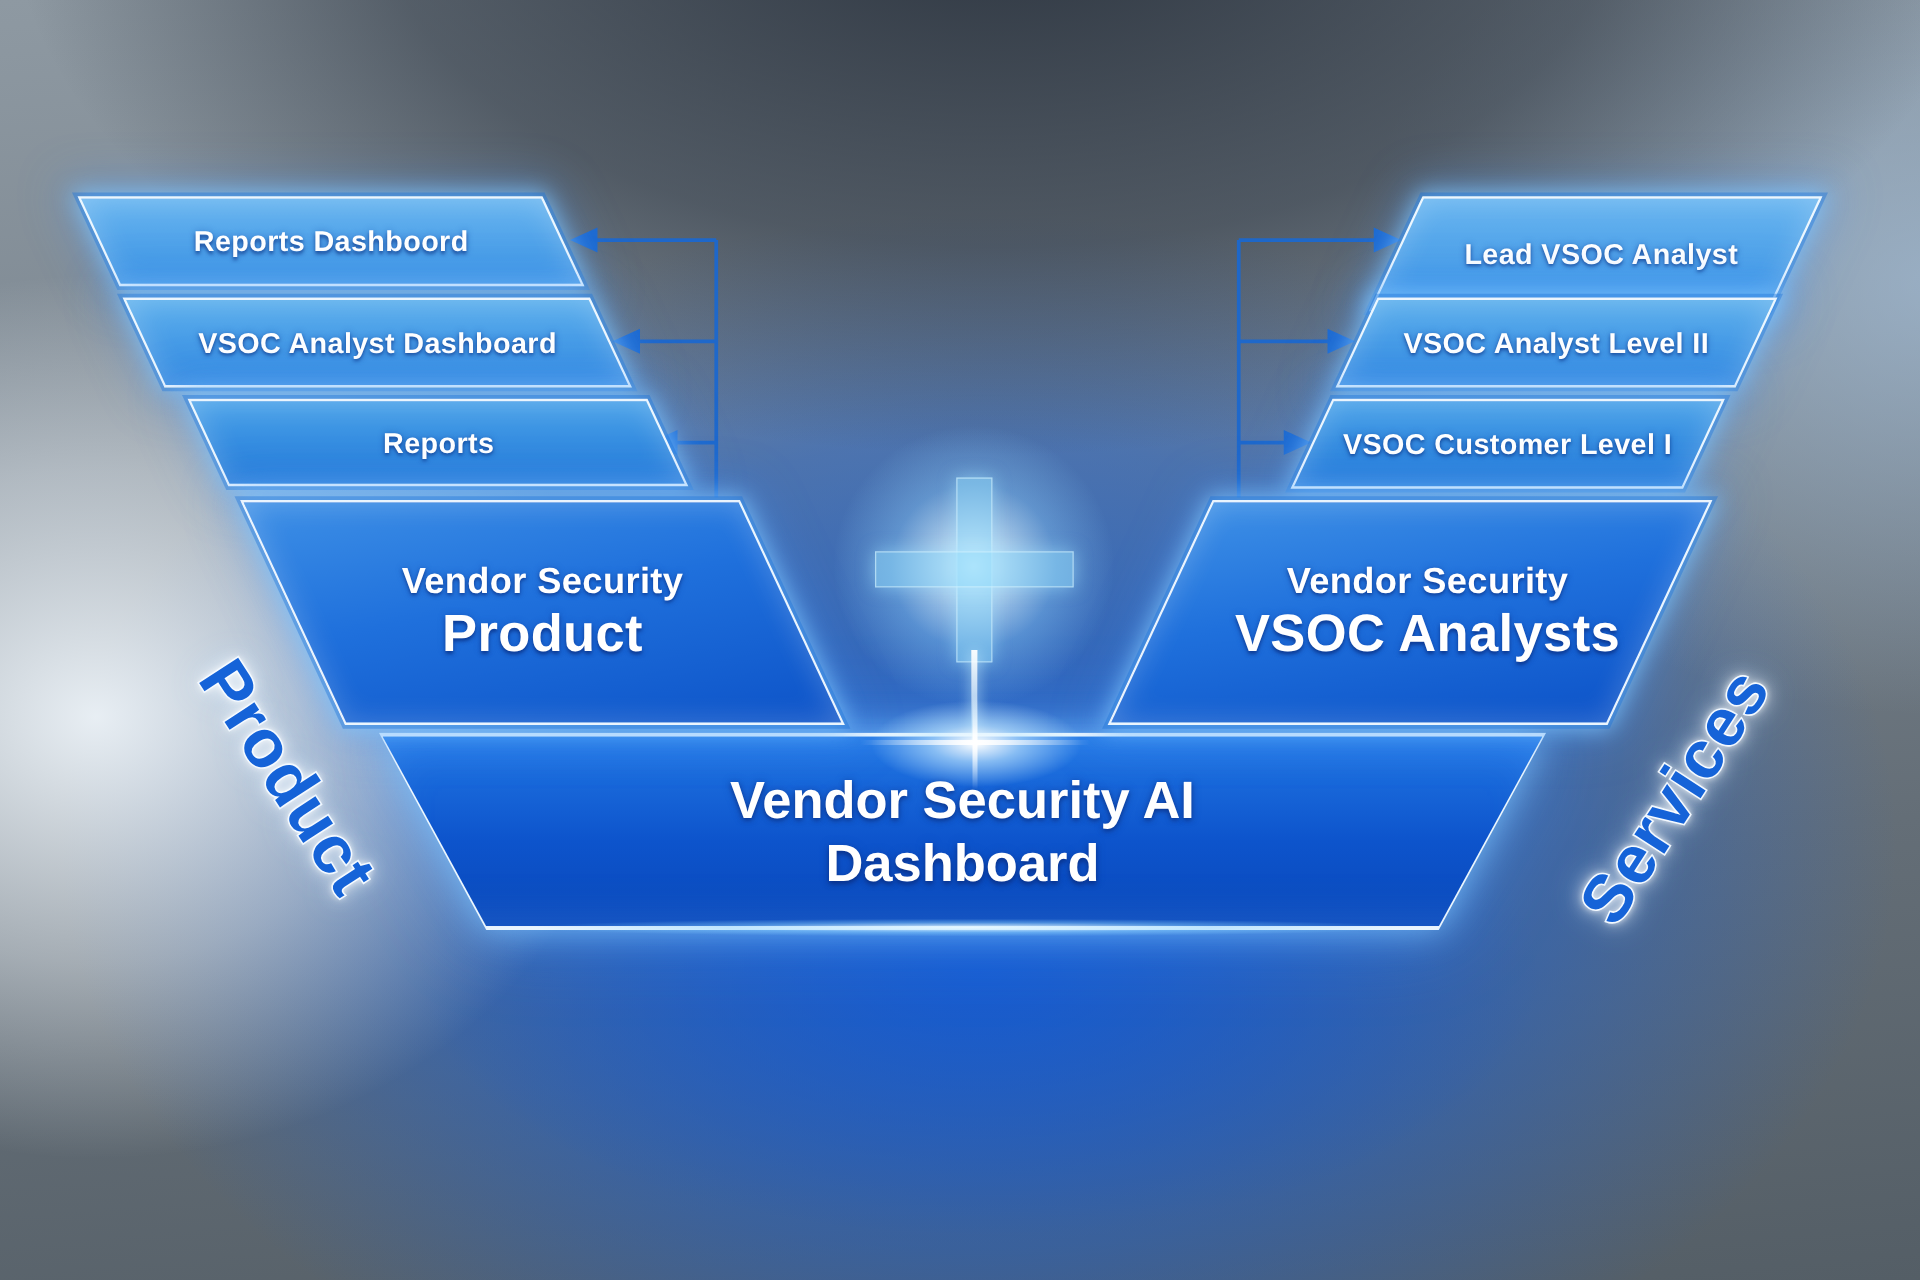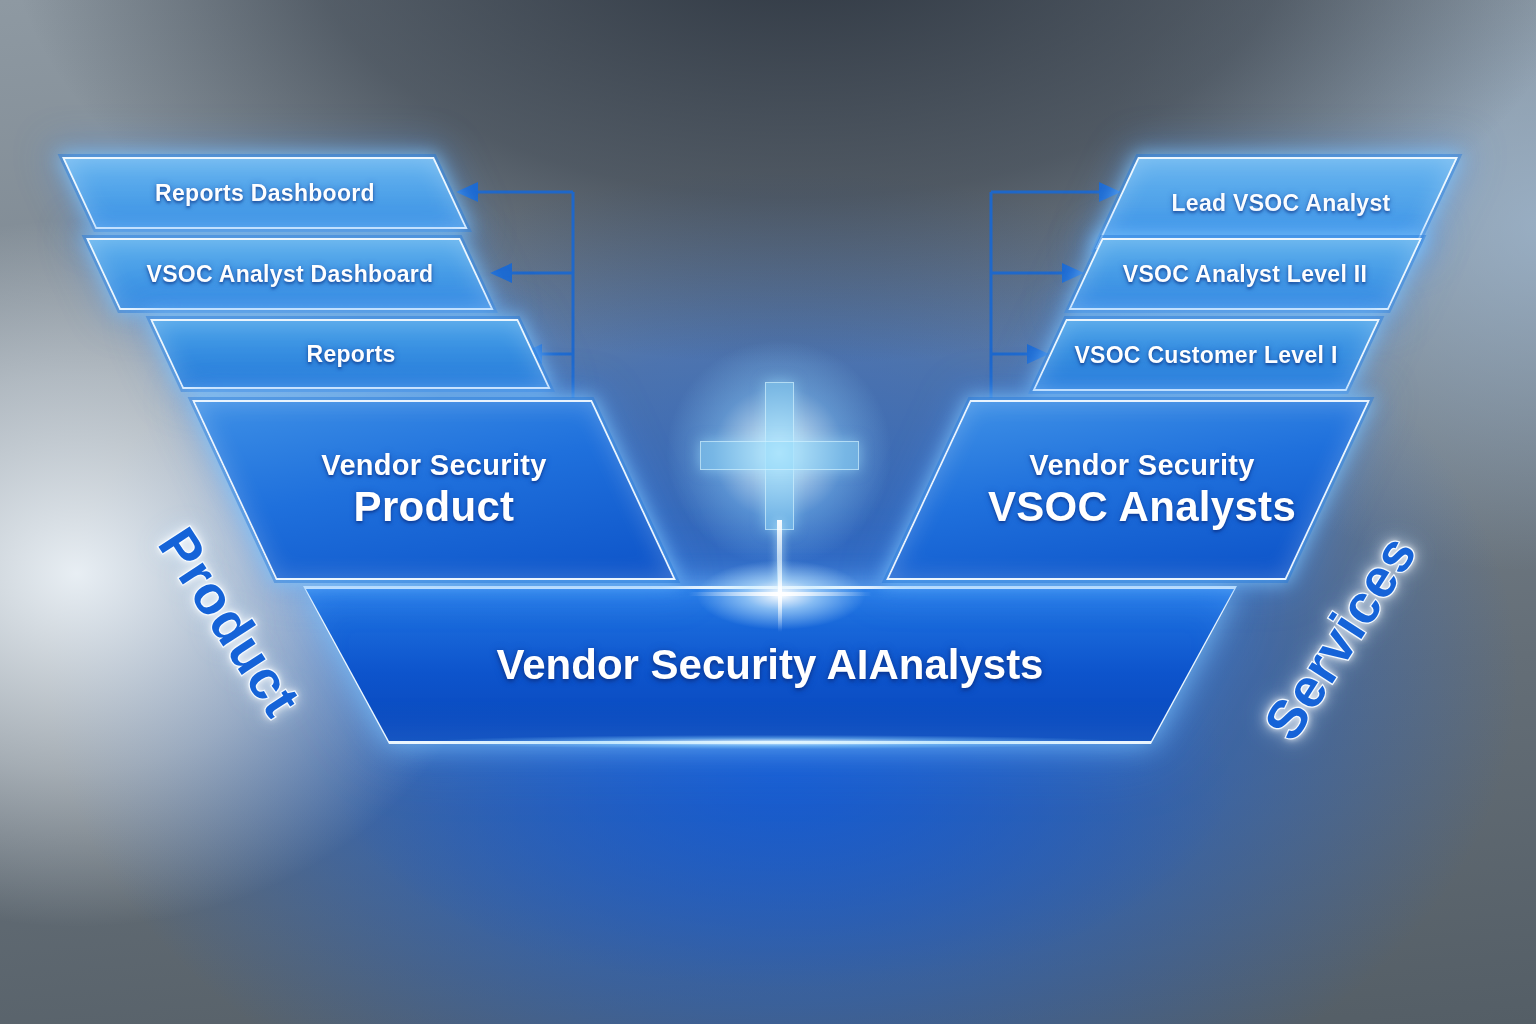--- a/index.html
+++ b/index.html
@@ -55,21 +55,21 @@
     clip-path:polygon(0 0,100% 0,calc(100% - 86px) 100%,86px 100%);
   }
   .trap-fill{
     position:absolute;inset:3px;
     clip-path:polygon(0 0,100% 0,calc(100% - 83px) 100%,83px 100%);
     background:linear-gradient(180deg,#2277e4 0%,#0d54cc 55%,#0a48ba 100%);
     box-shadow:inset 0 0 40px rgba(120,190,255,0.25);
   }
   .trap-label{
     position:absolute;left:303px;top:586px;width:934px;height:158px;z-index:4;
-    display:flex;align-items:center;justify-content:center;
+    display:flex;flex-direction:column;align-items:center;justify-content:center;
     color:#fff;font-weight:700;font-size:42px;line-height:1.22;
     text-shadow:0 2px 4px rgba(8,35,110,0.7),0 0 8px rgba(20,70,170,0.4);white-space:nowrap;
   }
   
   #arrows{position:absolute;left:0;top:0;z-index:1;}
   
   .cross-bar{
     position:absolute;z-index:5;background:rgba(145,220,252,0.5);
     border:1px solid rgba(218,245,255,0.6);box-shadow:0 0 14px rgba(160,225,255,0.55);
   }
@@ -141,28 +141,28 @@
     </g>
   </svg>
 
   <div class="trap-wrap">
     <div class="trap-border">
       <div class="trap-fill"></div>
     </div>
   </div>
   <div class="trap-label">
     <span>Vendor Security AI</span>
-    <span>Analysts</span>
+    <span>Dashboard</span>
   </div>
 
   <div class="pbox small skL" style="left:62px;top:157px;width:372px;height:72px;z-index:3">
     <div class="pfill g1"></div>
     <div class="plabel">Reports Dashboord</div>
   </div>
-  <div class="pbox small skL" style="left:86px;top:238px;width:374px;height:72px;z-index:3">
+  <div class="pbox small skL" style="left:98px;top:238px;width:374px;height:72px;z-index:3">
     <div class="pfill g2"></div>
     <div class="plabel">VSOC Analyst Dashboard</div>
   </div>
   <div class="pbox small skL" style="left:150px;top:319px;width:368px;height:70px;z-index:3">
     <div class="pfill g3"></div>
     <div class="plabel">Reports</div>
   </div>
   <div class="pbox big skL" style="left:192px;top:400px;width:400px;height:180px;z-index:3">
     <div class="pfill gbig"></div>
     <div class="plabel">

